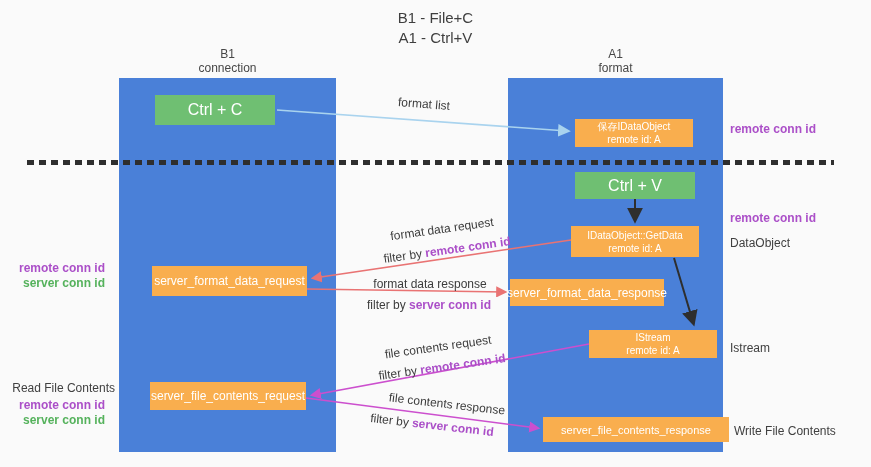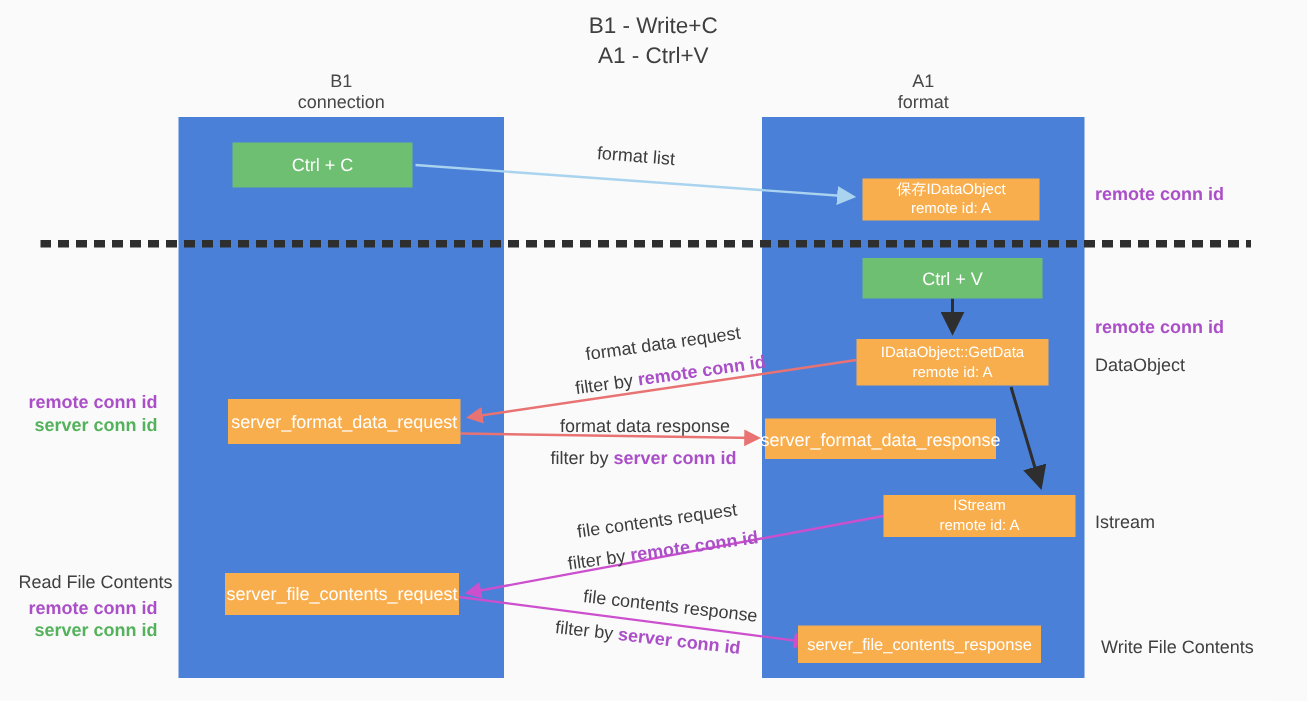--- a/index.html
+++ b/index.html
@@ -14,39 +14,39 @@
   .lane-header{position:absolute;top:47px;text-align:center;font-size:12px;line-height:14px;color:#474747;}
   .lane-header.left{left:119px;width:217px;text-align:center;}
   .lane-header.right{left:508px;width:215px;}
   .lifeline{position:absolute;top:78px;height:374px;background:var(--c-lifeline_blue,#4a80d8);}
   .lifeline.left{left:119px;width:217px;}
   .lifeline.right{left:508px;width:215px;}
   .dashline{position:absolute;left:27px;top:160px;width:807px;height:5px;
     background:repeating-linear-gradient(90deg,var(--c-arrow_black,#2e2e2e) 0 7px,transparent 7px 12px);}
   .node{position:absolute;display:flex;flex-direction:column;align-items:center;justify-content:center;
     color:#fff;text-align:center;box-sizing:border-box;}
-  .node.green{background:var(--c-box_green,#6fbf72);font-size:12px;}
+  .node.green{background:var(--c-box_green,#6fbf72);font-size:16px;}
   .node.orange{background:var(--c-box_orange,#f9ae4e);font-size:12px;}
   .node .l{line-height:13px;font-size:10px;}
   .lbl{position:absolute;font-size:12px;white-space:nowrap;color:#3c3c3c;
     transform:translate(-50%,-50%);}
   .ann{position:absolute;font-size:12px;white-space:nowrap;}
   .purple{color:var(--c-text_purple,#ab4fc8);font-weight:bold;}
   .greent{color:var(--c-text_green,#55b25c);font-weight:bold;}
   .dark{color:#404040;}
   .rightblock{text-align:right;}
   svg.arrows{position:absolute;left:0;top:0;pointer-events:none;}
 </style>
 </head>
 <body>
 
 <div class="canvas">
 
   <div class="title">
-    <div>B1 - Write+C</div>
+    <div>B1 - File+C</div>
     <div>A1 - Ctrl+V</div>
   </div>
 
   <div class="lane-header left">
     <div>B1</div>
     <div>connection</div>
   </div>
   <div class="lane-header right">
     <div>A1</div>
     <div>format</div>
@@ -109,21 +109,21 @@
 
   <div class="node orange" style="left:589px;top:330px;width:128px;height:28px;">
     <div class="l">IStream</div>
     <div class="l">remote id: A</div>
   </div>
 
   <div class="node orange" style="left:150px;top:382px;width:156px;height:28px;">
     <div>server_file_contents_request</div>
   </div>
 
-  <div class="node orange" style="left:532px;top:417px;width:162px;height:25px;font-size:11px;">
+  <div class="node orange" style="left:543px;top:417px;width:186px;height:25px;font-size:11px;">
     <div>server_file_contents_response</div>
   </div>
 
   <div class="lbl" style="left:424px;top:104px;transform:translate(-50%,-50%) rotate(4.5deg);">format list</div>
 
   <div class="lbl" style="left:442px;top:229px;transform:translate(-50%,-50%) rotate(-8deg);">format data request</div>
   <div class="lbl" style="left:447px;top:250px;transform:translate(-50%,-50%) rotate(-8deg);">
     <span>filter by</span>
     <span class="purple">remote conn id</span>
   </div>

